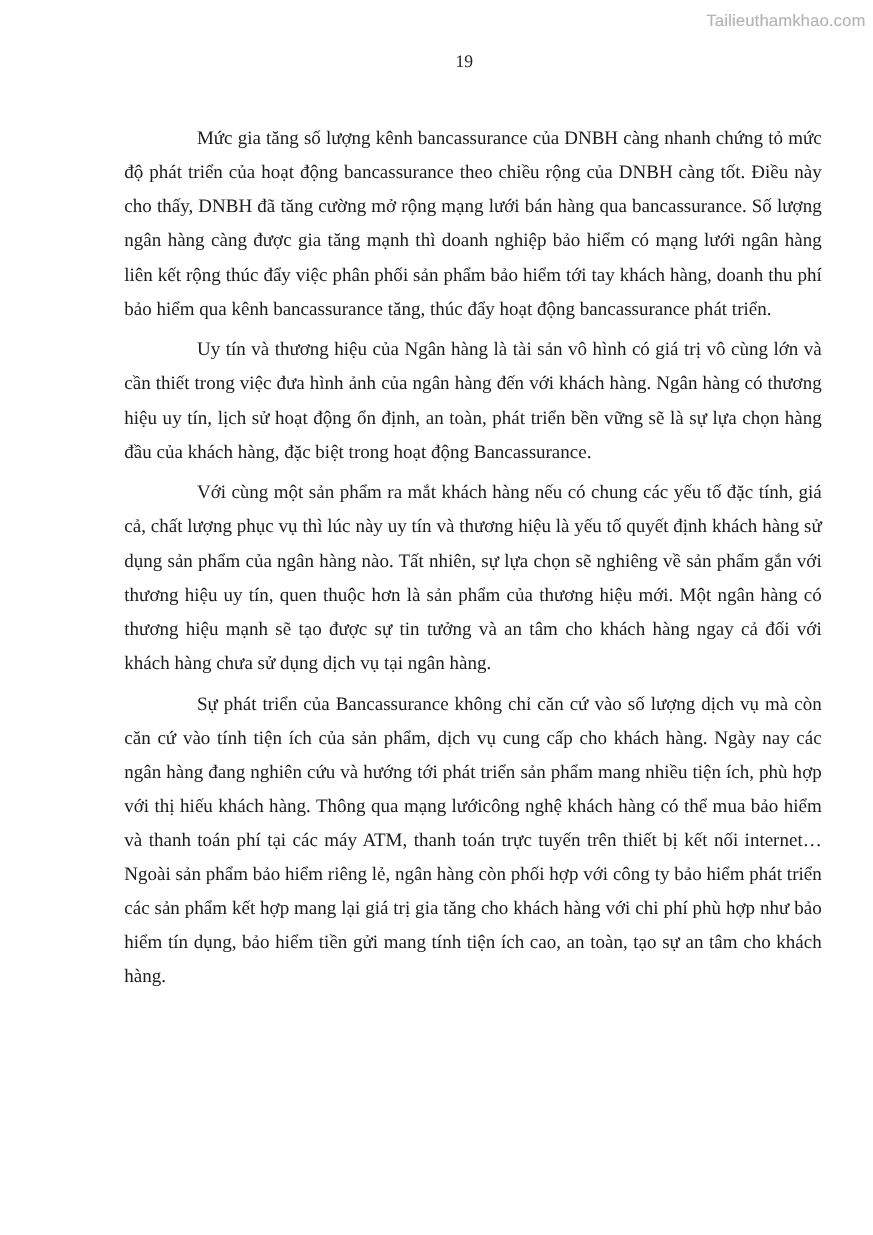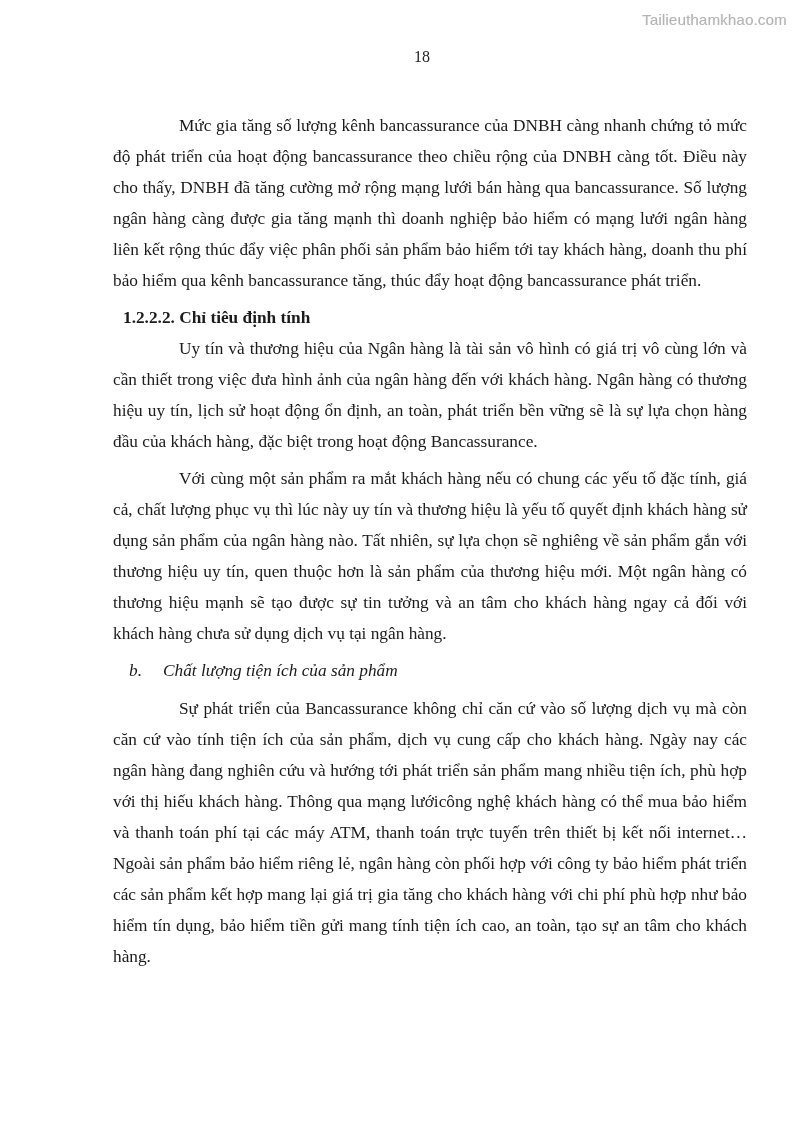--- a/index.html
+++ b/index.html
@@ -56,30 +56,28 @@
     text-indent: 16px !important;
     margin: 2px 0 7px 0 !important;
   }
   .sub-b .label { display: inline-block; width: 50px; font-style: italic; }
 </style>
 </head>
 <body>
 
 <div class="watermark">Tailieuthamkhao.com</div>
 
-<div class="page-number">18</div>
+<div class="page-number">19</div>
 
 <div class="content">
 
   <p>Mức gia tăng số lượng kênh bancassurance của DNBH càng nhanh chứng tỏ mức độ phát triển của hoạt động bancassurance theo chiều rộng của DNBH càng tốt. Điều này cho thấy, DNBH đã tăng cường mở rộng mạng lưới bán hàng qua bancassurance. Số lượng ngân hàng càng được gia tăng mạnh thì doanh nghiệp bảo hiểm có mạng lưới ngân hàng liên kết rộng thúc đẩy việc phân phối sản phẩm bảo hiểm tới tay khách hàng, doanh thu phí bảo hiểm qua kênh bancassurance tăng, thúc đẩy hoạt động bancassurance phát triển.</p>
 
-  <p class="heading">1.2.2.2. Chỉ tiêu định tính</p>
 
 
   <p>Uy tín và thương hiệu của Ngân hàng là tài sản vô hình có giá trị vô cùng lớn và cần thiết trong việc đưa hình ảnh của ngân hàng đến với khách hàng. Ngân hàng có thương hiệu uy tín, lịch sử hoạt động ổn định, an toàn, phát triển bền vững sẽ là sự lựa chọn hàng đầu của khách hàng, đặc biệt trong hoạt động Bancassurance.</p>
 
   <p>Với cùng một sản phẩm ra mắt khách hàng nếu có chung các yếu tố đặc tính, giá cả, chất lượng phục vụ thì lúc này uy tín và thương hiệu là yếu tố quyết định khách hàng sử dụng sản phẩm của ngân hàng nào. Tất nhiên, sự lựa chọn sẽ nghiêng về sản phẩm gắn với thương hiệu uy tín, quen thuộc hơn là sản phẩm của thương hiệu mới. Một ngân hàng có thương hiệu mạnh sẽ tạo được sự tin tưởng và an tâm cho khách hàng ngay cả đối với khách hàng chưa sử dụng dịch vụ tại ngân hàng.</p>
 
-  <p class="sub-item sub-b"><span class="label">b.</span><span>Chất lượng tiện ích của sản phẩm</span></p>
 
   <p>Sự phát triển của Bancassurance không chỉ căn cứ vào số lượng dịch vụ mà còn căn cứ vào tính tiện ích của sản phẩm, dịch vụ cung cấp cho khách hàng. Ngày nay các ngân hàng đang nghiên cứu và hướng tới phát triển sản phẩm mang nhiều tiện ích, phù hợp với thị hiếu khách hàng. Thông qua mạng lướicông nghệ khách hàng có thể mua bảo hiểm và thanh toán phí tại các máy ATM, thanh toán trực tuyến trên thiết bị kết nối internet… Ngoài sản phẩm bảo hiểm riêng lẻ, ngân hàng còn phối hợp với công ty bảo hiểm phát triển các sản phẩm kết hợp mang lại giá trị gia tăng cho khách hàng với chi phí phù hợp như bảo hiểm tín dụng, bảo hiểm tiền gửi mang tính tiện ích cao, an toàn, tạo sự an tâm cho khách hàng.</p>
 
 </div>
 
 </body></html>

